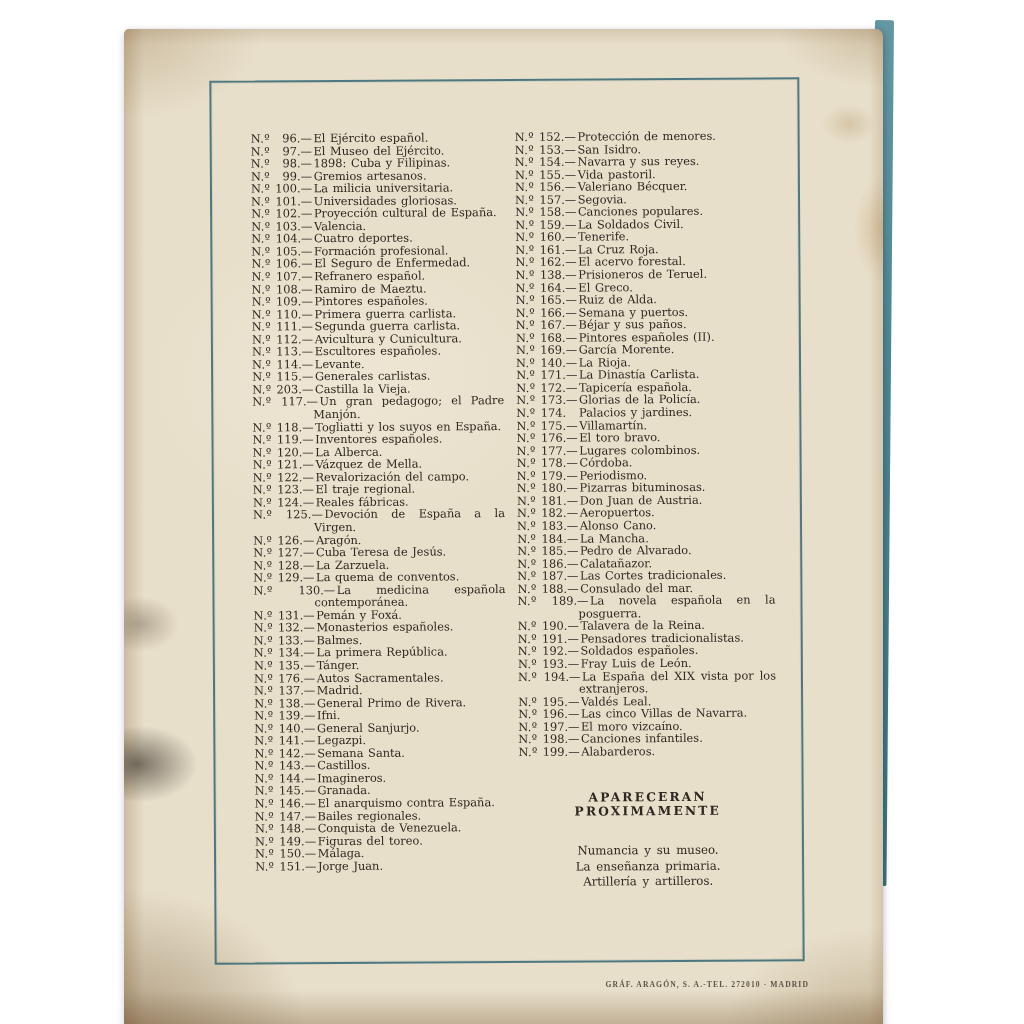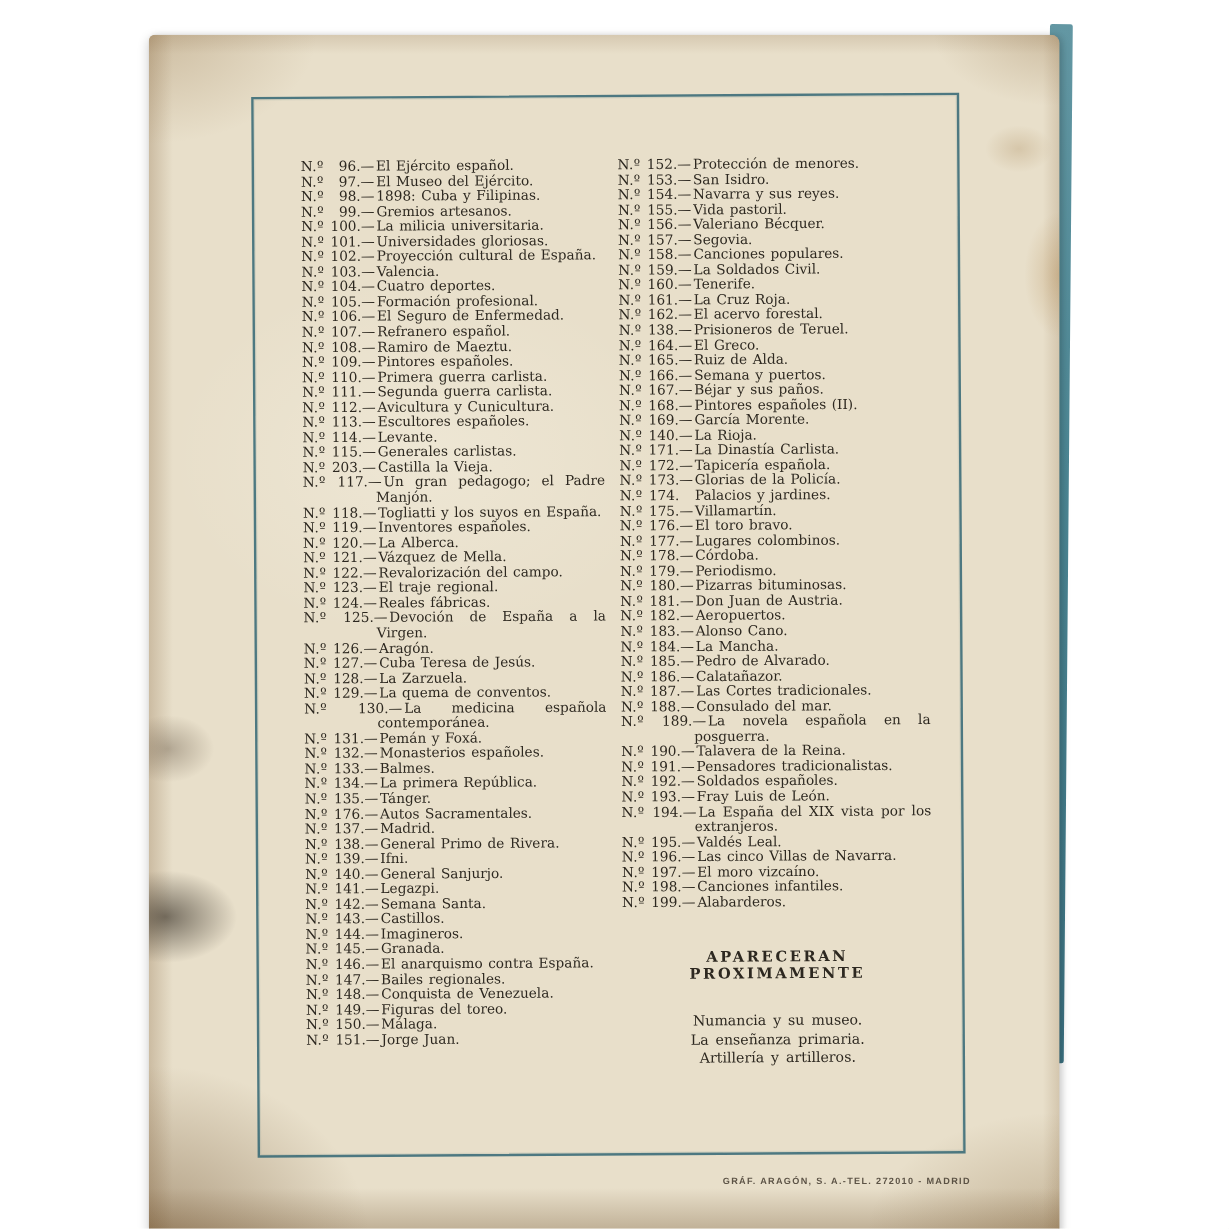--- a/index.html
+++ b/index.html
@@ -70,21 +70,21 @@
   .entry .dash { display: inline-block; width: 13px; text-indent: 0; }
   .upcoming { margin-top: 33px; text-align: center; color: var(--ink); }
   .upcoming-title {
     font-weight: bold; font-size: 12.2px; letter-spacing: 2.2px;
     font-family: "DejaVu Serif", serif;
   }
   .upcoming-list { margin-top: 25px; }
   .upcoming-item { font-size: 11.8px; line-height: 15.2px; word-spacing: 2px; }
   .imprint {
     position: absolute; right: 74px; top: 951px;
-    font-family: Liberation Sans, sans-serif;
+    font-family: Liberation Serif, serif;
     font-weight: bold; font-size: 7.6px; letter-spacing: 1.1px;
     color: #453c30; opacity: 0.85;
   }
 </style>
 </head>
 <body>
 
 <div class="photo">
   <div class="edge-strip"></div>
   <div class="page">

